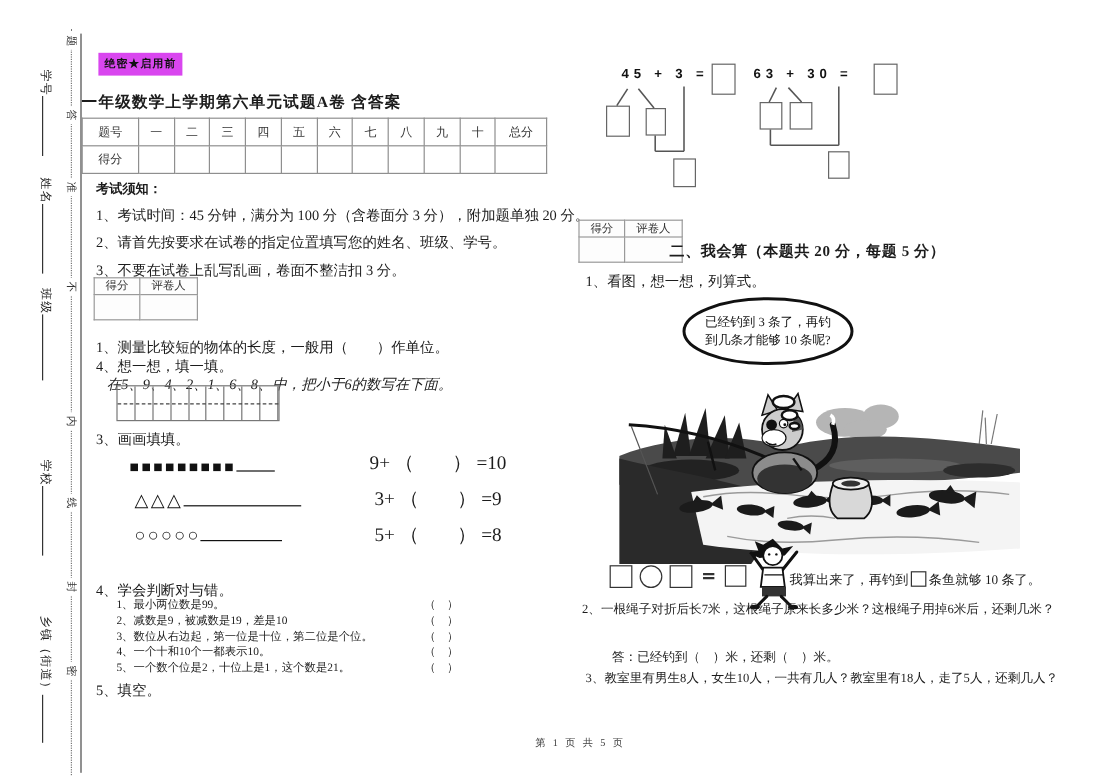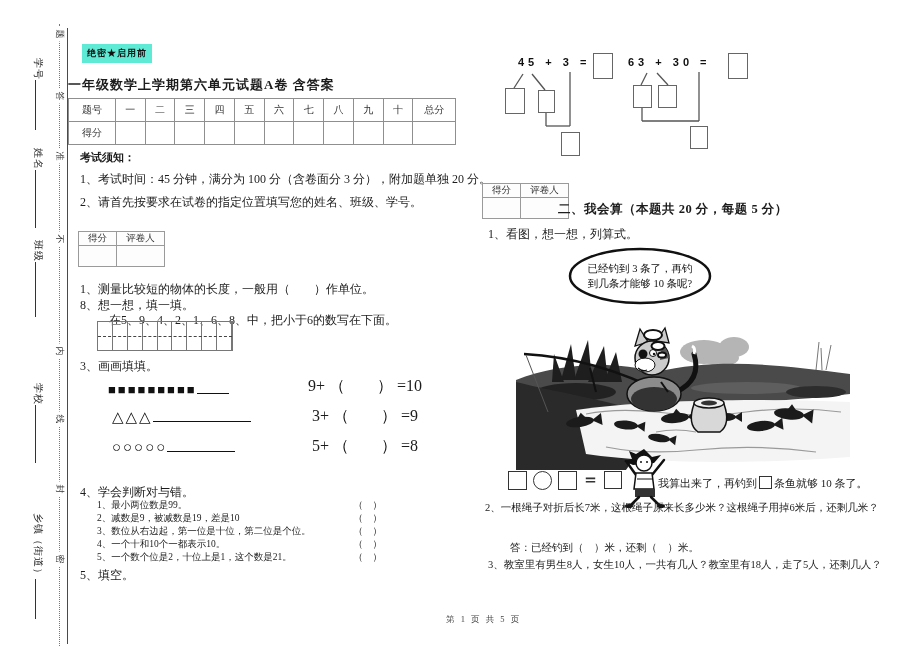--- a/index.html
+++ b/index.html
@@ -16,21 +16,21 @@
   .seal-char {
     left:52px; width:15px; text-align:center; font-size:9px; color:#333;
     background:#fff; transform:rotate(90deg); line-height:12px;
   }
   .seal-field {
     left:45px; transform:rotate(90deg); transform-origin:0 0; white-space:nowrap;
     font-size:10px; color:#222; letter-spacing:1px;
   }
   .fline { display:inline-block; border-bottom:1px solid #333; height:3px; vertical-align:baseline; }
   
-  .badge { left:82px; top:44px; background:#5eead4; color:#111; font-weight:bold;
+  .badge { left:82px; top:44px; background:#d946ef; color:#111; font-weight:bold;
     font-size:9px; padding:3px 5px; letter-spacing:1px; }
   .title { left:68px; top:76px; width:388px; font-size:13px; font-weight:bold; letter-spacing:1px; }
   table.score { border-collapse:collapse; }
   table.score td {
     border:1px solid #8f8f8f; text-align:center; font-size:10px; color:#333;
     height:23px; padding:0 2px;
   }
   .scorebox td { border:1px solid #9a9a9a; font-size:9.5px; text-align:center; color:#333; background:#fdfdfd; }
   .scorebox .empty td { height:21px; }
   
@@ -109,38 +109,39 @@
           <td></td>
       <td></td>
           <td></td>
     </tr>
   </tbody>
     </table>
 
   <div class="abs" style="left:80px; top:150px; font-weight:bold; font-size:11px;">考试须知：</div>
   <div class="abs txt" style="left:80px; top:171px;">1、考试时间：45 分钟，满分为 100 分（含卷面分 3 分），附加题单独 20 分。</div>
   <div class="abs txt" style="left:80px; top:194px;">2、请首先按要求在试卷的指定位置填写您的姓名、班级、学号。</div>
+  <div class="abs txt" style="left:80px; top:217px;">3、不要在试卷上乱写乱画，卷面不整洁扣 3 分。</div>
 
   <table class="abs scorebox" style="left:78px; top:231px; border-collapse:collapse;">
     <tbody>
         <tr>
           <td style="width:38px">得分</td>
         <td style="width:48px">评卷人</td>
         </tr>
     <tr class="empty">
           <td></td>
           <td></td>
         </tr>
   </tbody>
     </table>
 
 
   <div class="abs txt" style="left:80px; top:281px;">1、测量比较短的物体的长度，一般用（　　）作单位。</div>
-  <div class="abs txt" style="left:80px; top:297px;">8、想一想，填一填。</div>
-  <div class="abs txt" style="left:109px; top:312px;">在5、9、4、2、1、6、8、中，把小于6的数写在下面。</div>
+  <div class="abs txt" style="left:80px; top:297px;">4、想一想，填一填。</div>
+  <div class="abs txt" style="left:89px; top:312px;font-style:italic;">在5、9、4、2、1、6、8、中，把小于6的数写在下面。</div>
 
   <div class="abs agrid">
     <div class="cell"></div>
       <div class="cell"></div>
     <div class="cell"></div>
       <div class="cell"></div>
     <div class="cell"></div>
       <div class="cell"></div>
     <div class="cell"></div>
       <div class="cell"></div>

